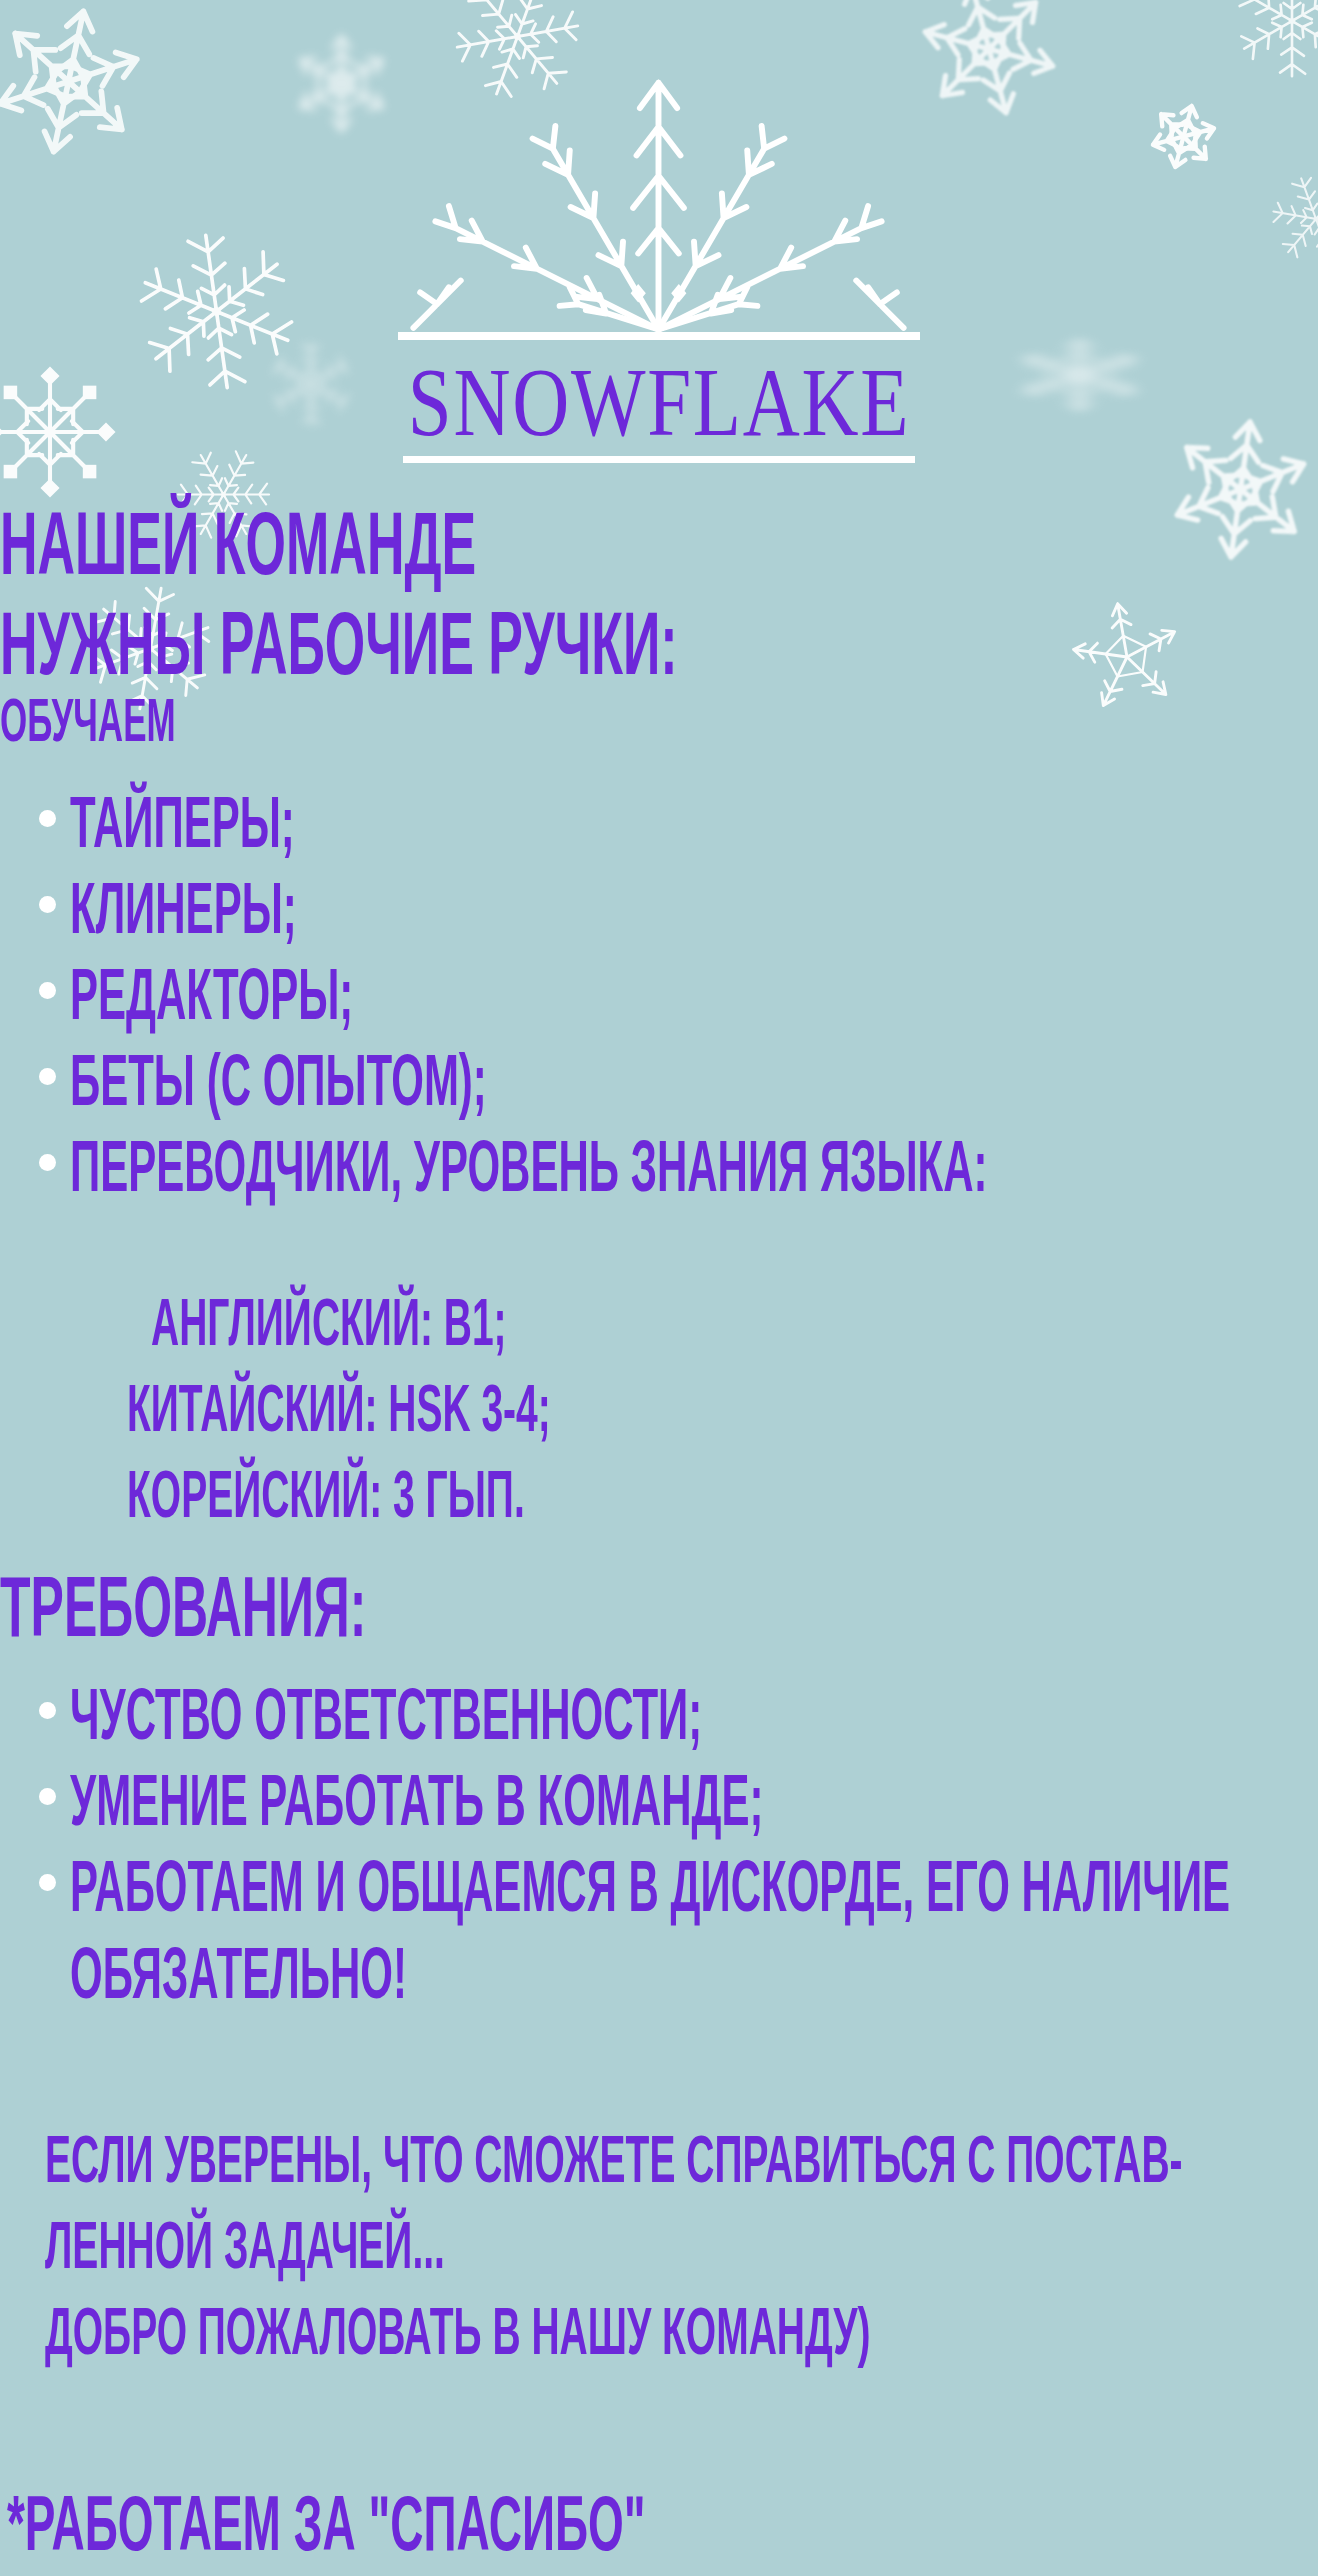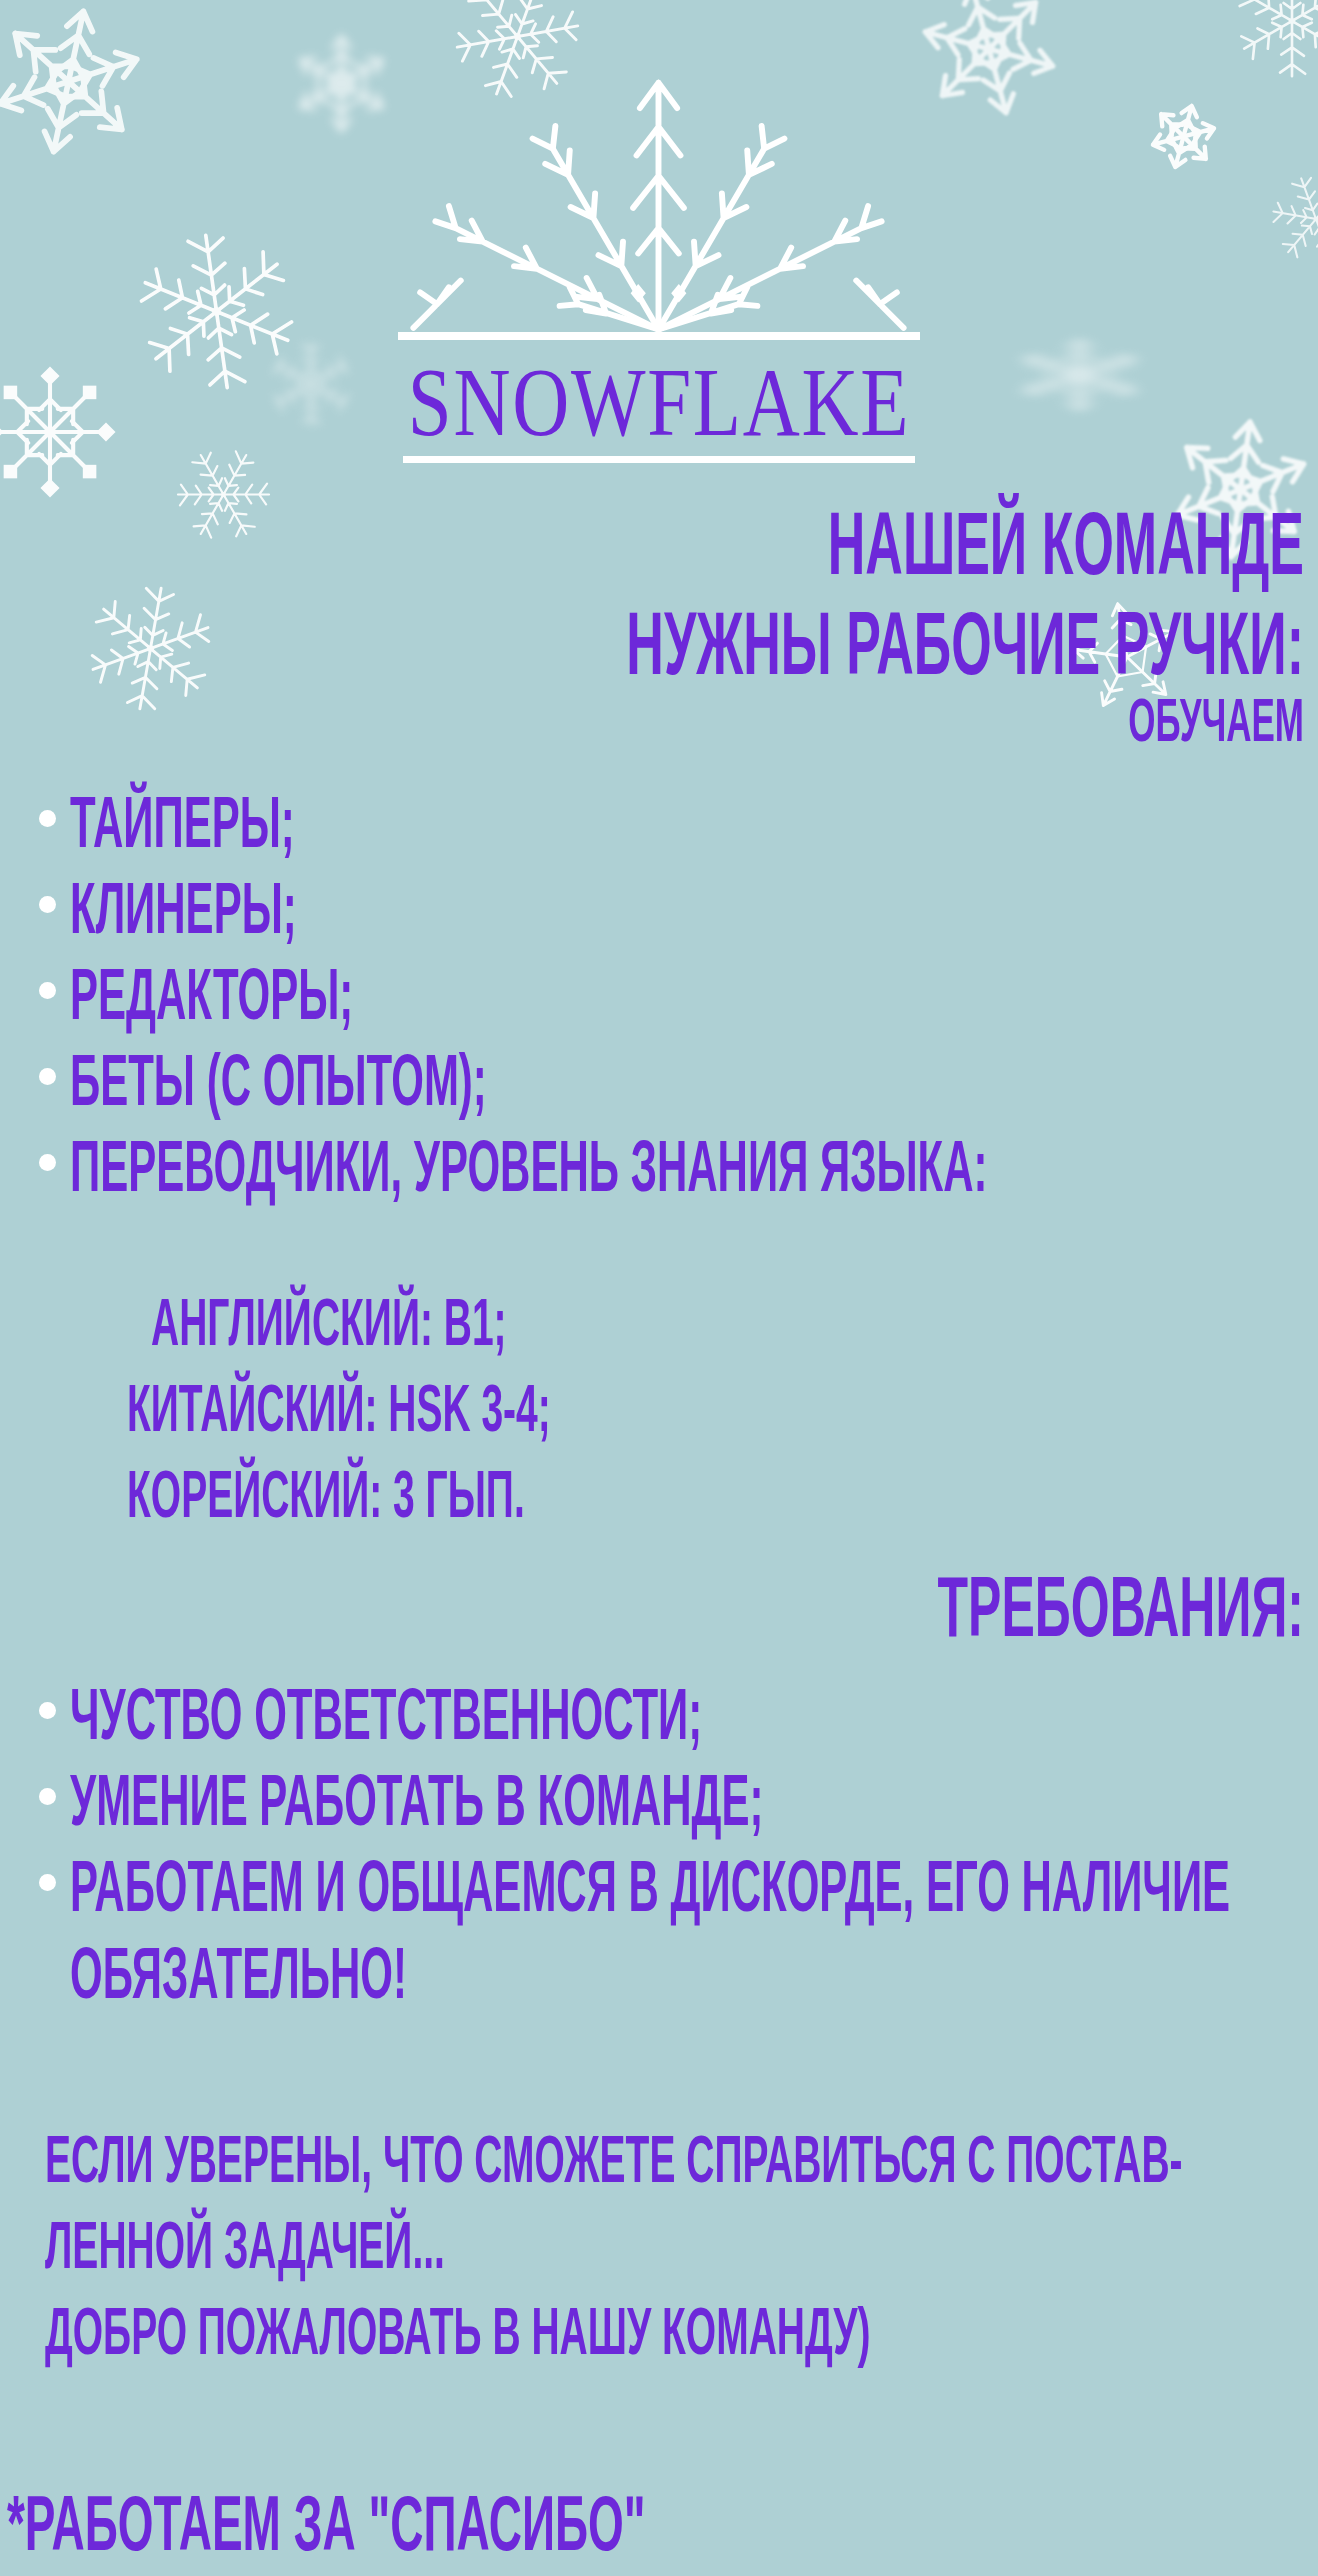--- a/index.html
+++ b/index.html
@@ -16,21 +16,21 @@
   .rule{position:absolute;background:#fff;z-index:1;}
   .rule-top{left:398px;top:332px;width:522px;height:7.7px;}
   .rule-bottom{left:403px;top:456px;width:512px;height:6.9px;}
   .brand{position:absolute;left:0;right:0;top:354px;text-align:center;z-index:1;
          font-family:"Liberation Serif","DejaVu Serif",serif;font-weight:400;
          font-size:79px;letter-spacing:1.7px;line-height:1;}
   .brand .st{transform:scaleY(1.22);}
   
   .st{display:inline-block;line-height:1;white-space:pre-wrap;transform-origin:50% 0;}
   .left .st{transform-origin:0 0;}
-  .hl{position:absolute;left:0;right:14px;text-align:right;font-weight:700;z-index:1;}
+  .hl{position:absolute;left:0;right:0;text-align:left;font-weight:700;z-index:1;}
   .h1,.h2{font-size:52px;}  .h1 .st,.h2 .st{transform:scaleY(1.72);}
   .h1{top:494px;} .h2{top:594px;}
   .h3{top:687px;font-size:35px;} .h3 .st{transform:scaleY(1.72);}
   .req-title{top:1560px;font-size:50px;} .req-title .st{transform:scaleY(1.72);}
   ul.blist{position:absolute;left:0;right:0;margin:0;padding:0;list-style:none;z-index:1;}
   ul.roles{top:779px;} ul.reqs{top:1671px;}
   ul.blist li{position:relative;height:86px;padding-left:70px;box-sizing:border-box;
               font-weight:700;font-size:42px;}
   ul.blist li .st{transform:scaleY(1.70);line-height:51px;}
   ul.blist li.tall{height:172px;padding-right:15.5px;}

